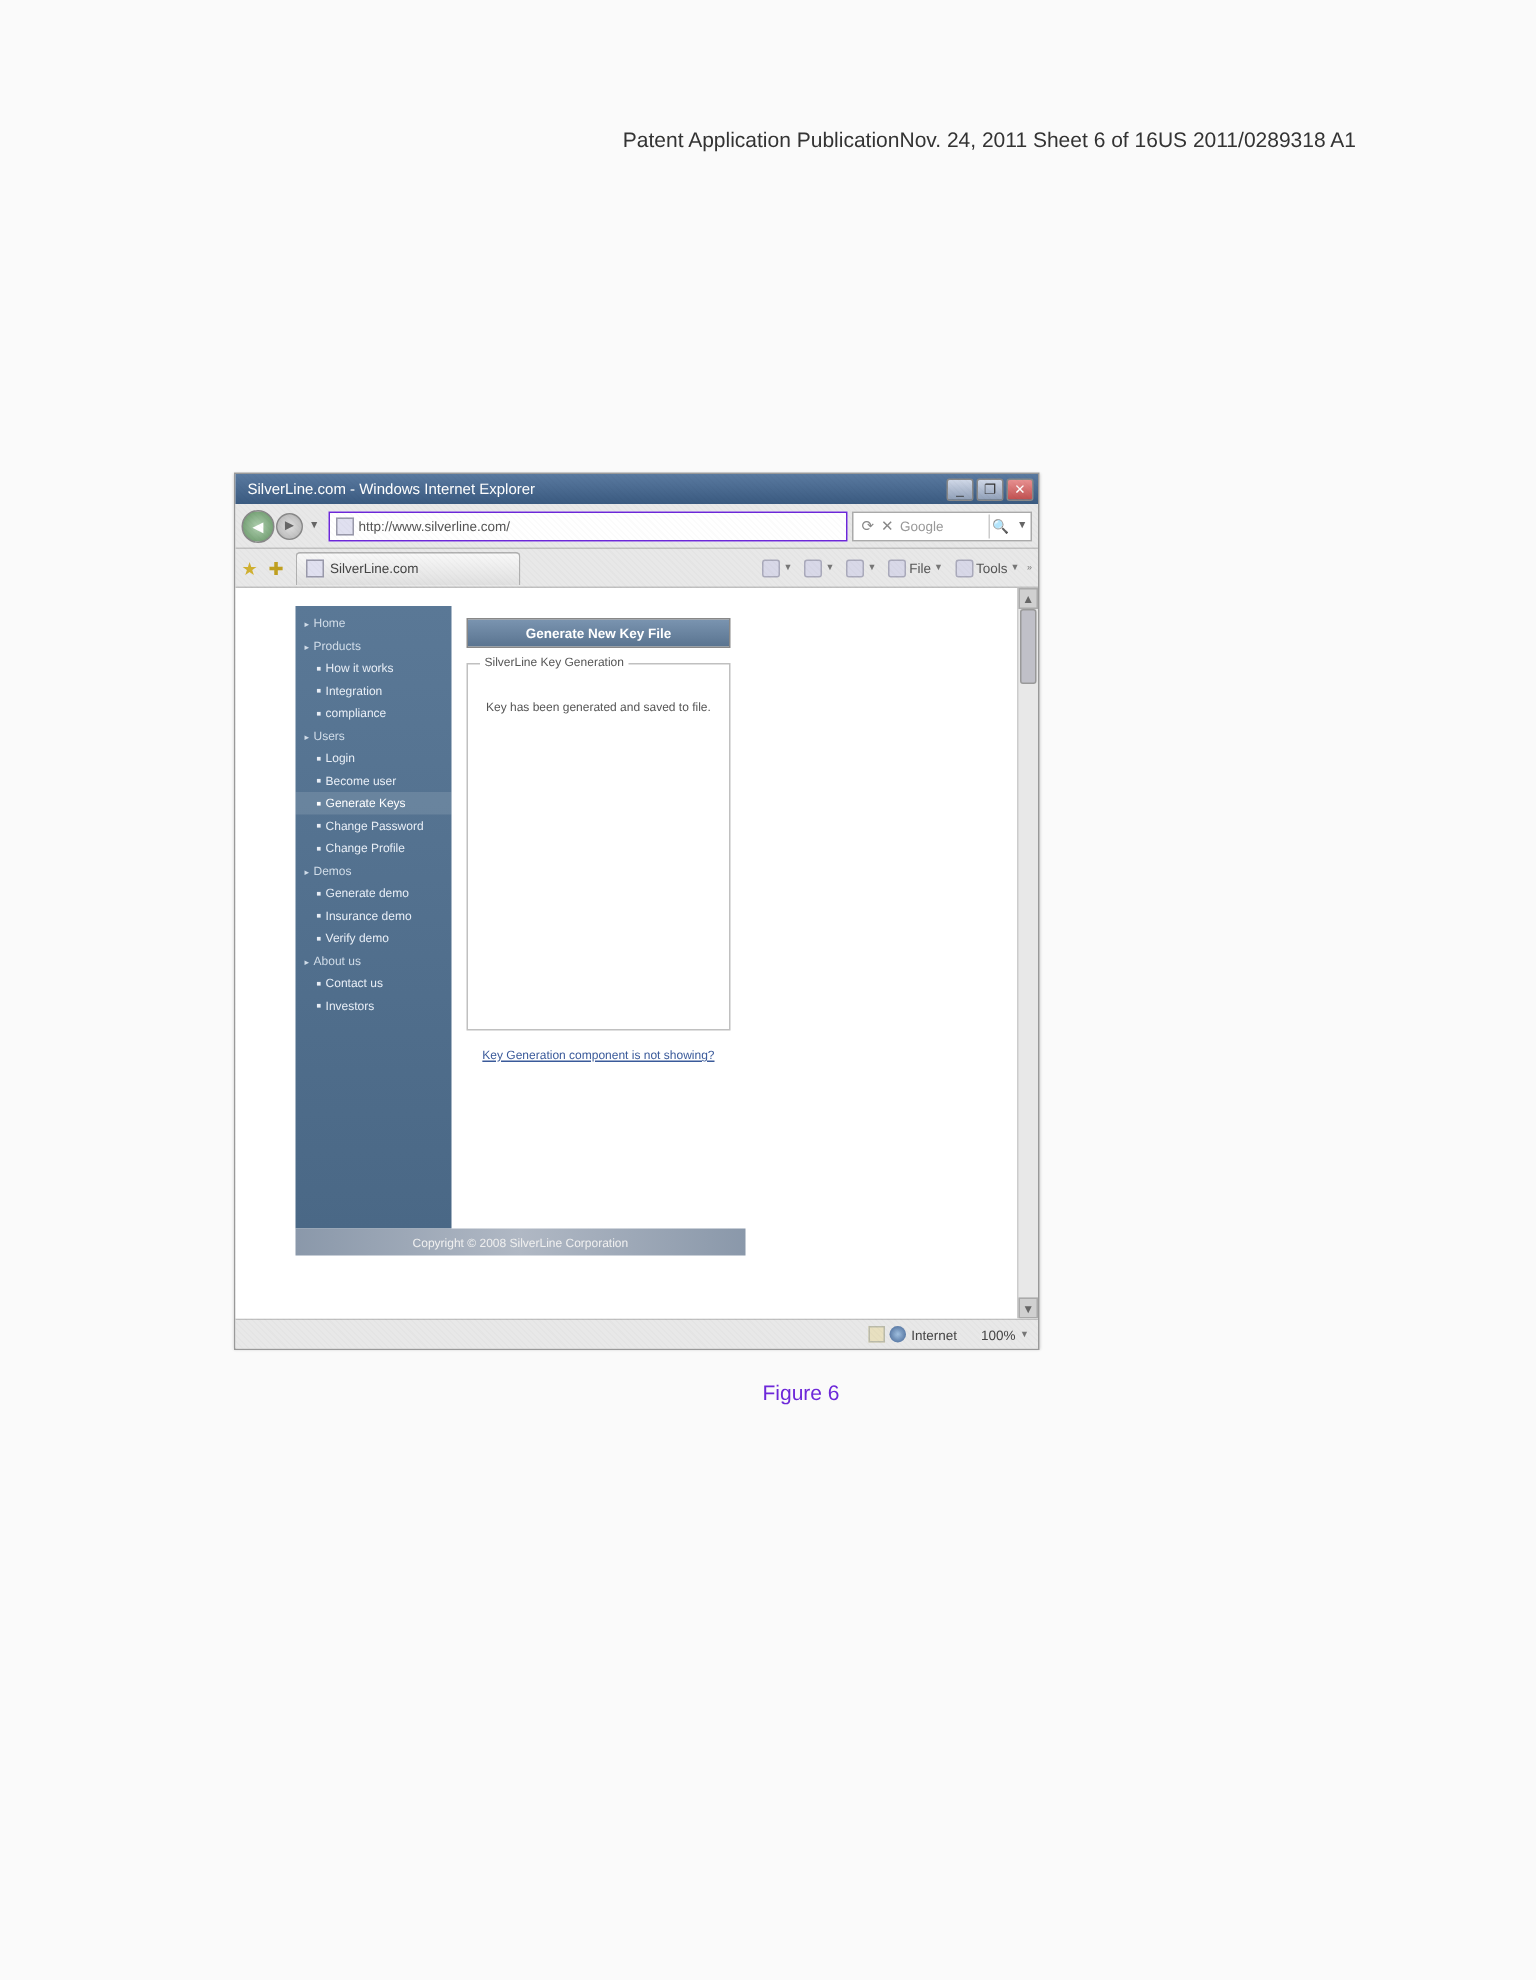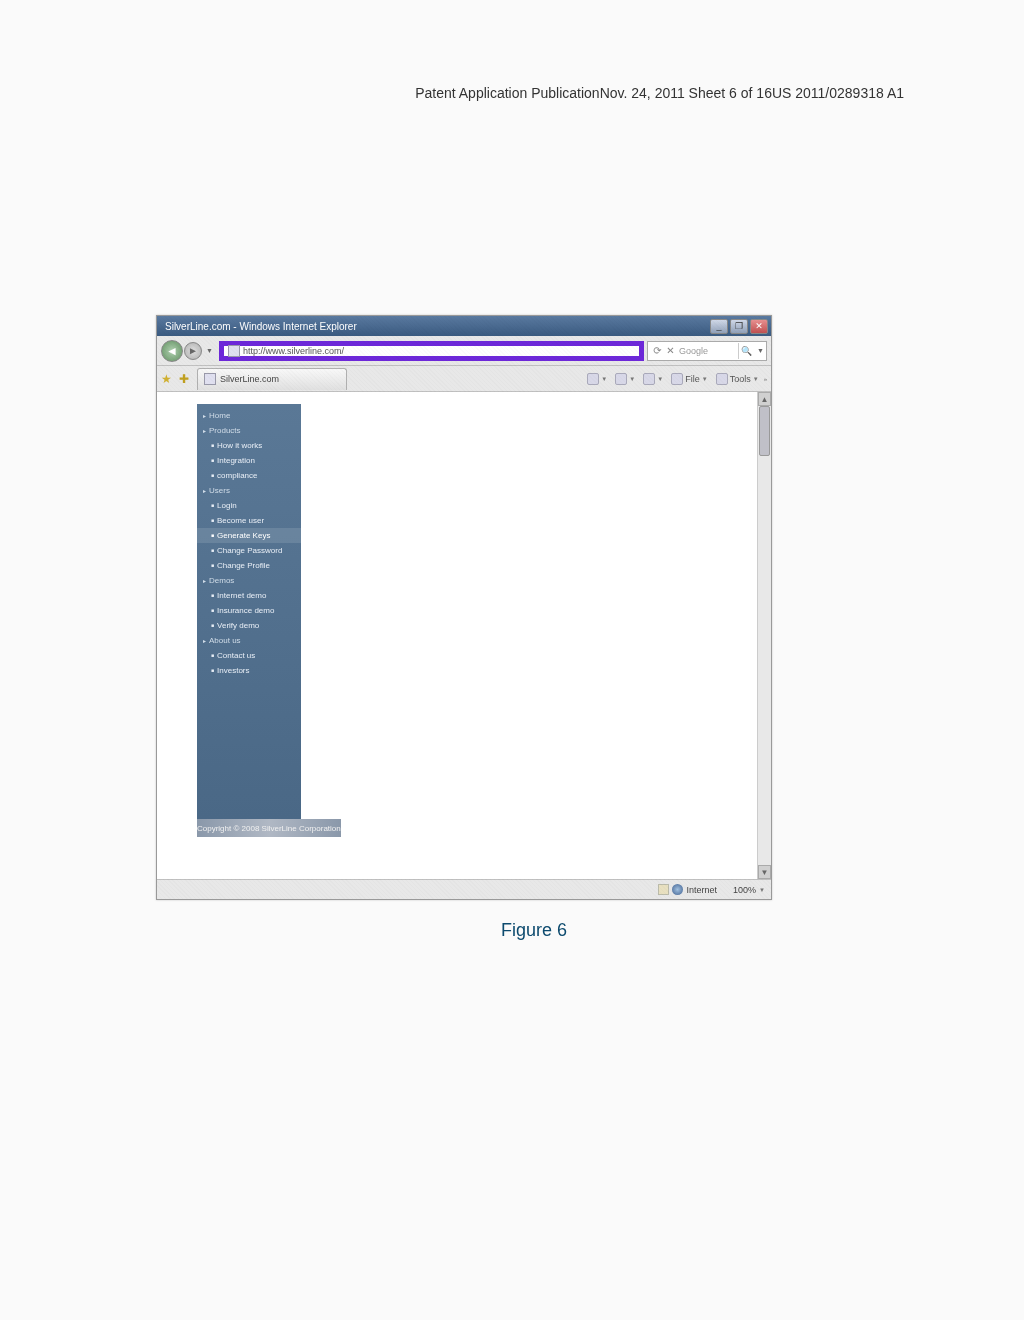--- a/index.html
+++ b/index.html
@@ -19,21 +19,21 @@
     right: 120px;
     display: flex;
     justify-content: flex-end;
     font-size: 14px;
     color: #333;
   }
   .browser-window {
     position: absolute;
     top: 315px;
     left: 156px;
-    width: 616px;
+    width: 537px;
     height: 585px;
     border: 1px solid #999;
     background: #fff;
     box-shadow: 0 0 2px rgba(0,0,0,0.2);
     display: flex;
     flex-direction: column;
   }
   .titlebar {
     height: 20px;
     background: linear-gradient(#5a7aa0, #3a5a80);
@@ -74,21 +74,21 @@
     border:1px solid #888;
     display:flex;align-items:center;justify-content:center;
     color:#fff; font-size:12px;
   }
   .nav-fwd { width:18px;height:18px; background: radial-gradient(#e0e0e0,#b0b0b0); color:#666; font-size:10px;}
   .nav-dd { font-size:7px; color:#666; padding:0 3px;}
   .address-bar {
     flex:1;
     height: 20px;
     background:#fff;
-    border:5px solid #6d28d9;
+    border:1px solid #6d28d9;
     display:flex;align-items:center;
     padding:0 4px;
     font-size:9px;
     color:#555;
   }
   .addr-icon { width:12px;height:12px; background:#e0e0f0; border:1px solid #99a; margin-right:3px;}
   .search-box {
     width:120px; height:20px;
     background:#fff; border:1px solid #aaa;
     display:flex;align-items:center;
@@ -207,22 +207,22 @@
   }
   .status-zone { margin-left:auto; display:flex; align-items:center; gap:16px;}
   .zone-item{display:flex;align-items:center;gap:3px;}
   .globe{width:11px;height:11px;border-radius:50%;background:radial-gradient(#a0c0e0,#406090);}
   .shield{width:11px;height:11px;background:#e8e0c0;border:1px solid #bba;}
   .figure-caption {
     position:absolute;
     top: 920px;
     left: 0; right:0;
     text-align:center;
-    font-size:18px;
-    color:#0c4a6e;
+    font-size:14px;
+    color:#6d28d9;
     padding-left:44px;
   }
   .page-body-wrap{display:flex;flex-direction:column;height:100%;}
   .content-flex{display:flex;flex:1;}
   .noise {
     position:absolute; inset:0;
     pointer-events:none;
     opacity:0.08;
     background:
       repeating-linear-gradient(45deg, rgba(0,0,0,0.2) 0 1px, transparent 1px 3px);
@@ -324,29 +324,37 @@
             <div class="side-item">compliance</div>
 
             <div class="side-group">Users</div>
             <div class="side-item">Login</div>
             <div class="side-item">Become user</div>
             <div class="side-item hl">Generate Keys</div>
             <div class="side-item">Change Password</div>
             <div class="side-item">Change Profile</div>
 
             <div class="side-group">Demos</div>
-            <div class="side-item">Internet demo</div>
+            <div class="side-item">Generate demo</div>
             <div class="side-item">Insurance demo</div>
             <div class="side-item">Verify demo</div>
 
             <div class="side-group">About us</div>
             <div class="side-item">Contact us</div>
             <div class="side-item">Investors</div>
           </div>
 
+          <div class="main-panel">
+            <div class="panel-header">Generate New Key File</div>
+            <div class="fieldset">
+              <span class="legend">SilverLine Key Generation</span>
+              <div class="msg">Key has been generated and saved to file.</div>
+            </div>
+            <div class="help-link">Key Generation component is not showing?</div>
+          </div>
         </div>
         <div class="footer-bar">Copyright © 2008 SilverLine Corporation</div>
       </div>
     </div>
   </div>
 
   <div class="status-bar">
     <div class="status-zone">
       <div class="zone-item">
         <span class="shield"></span>

